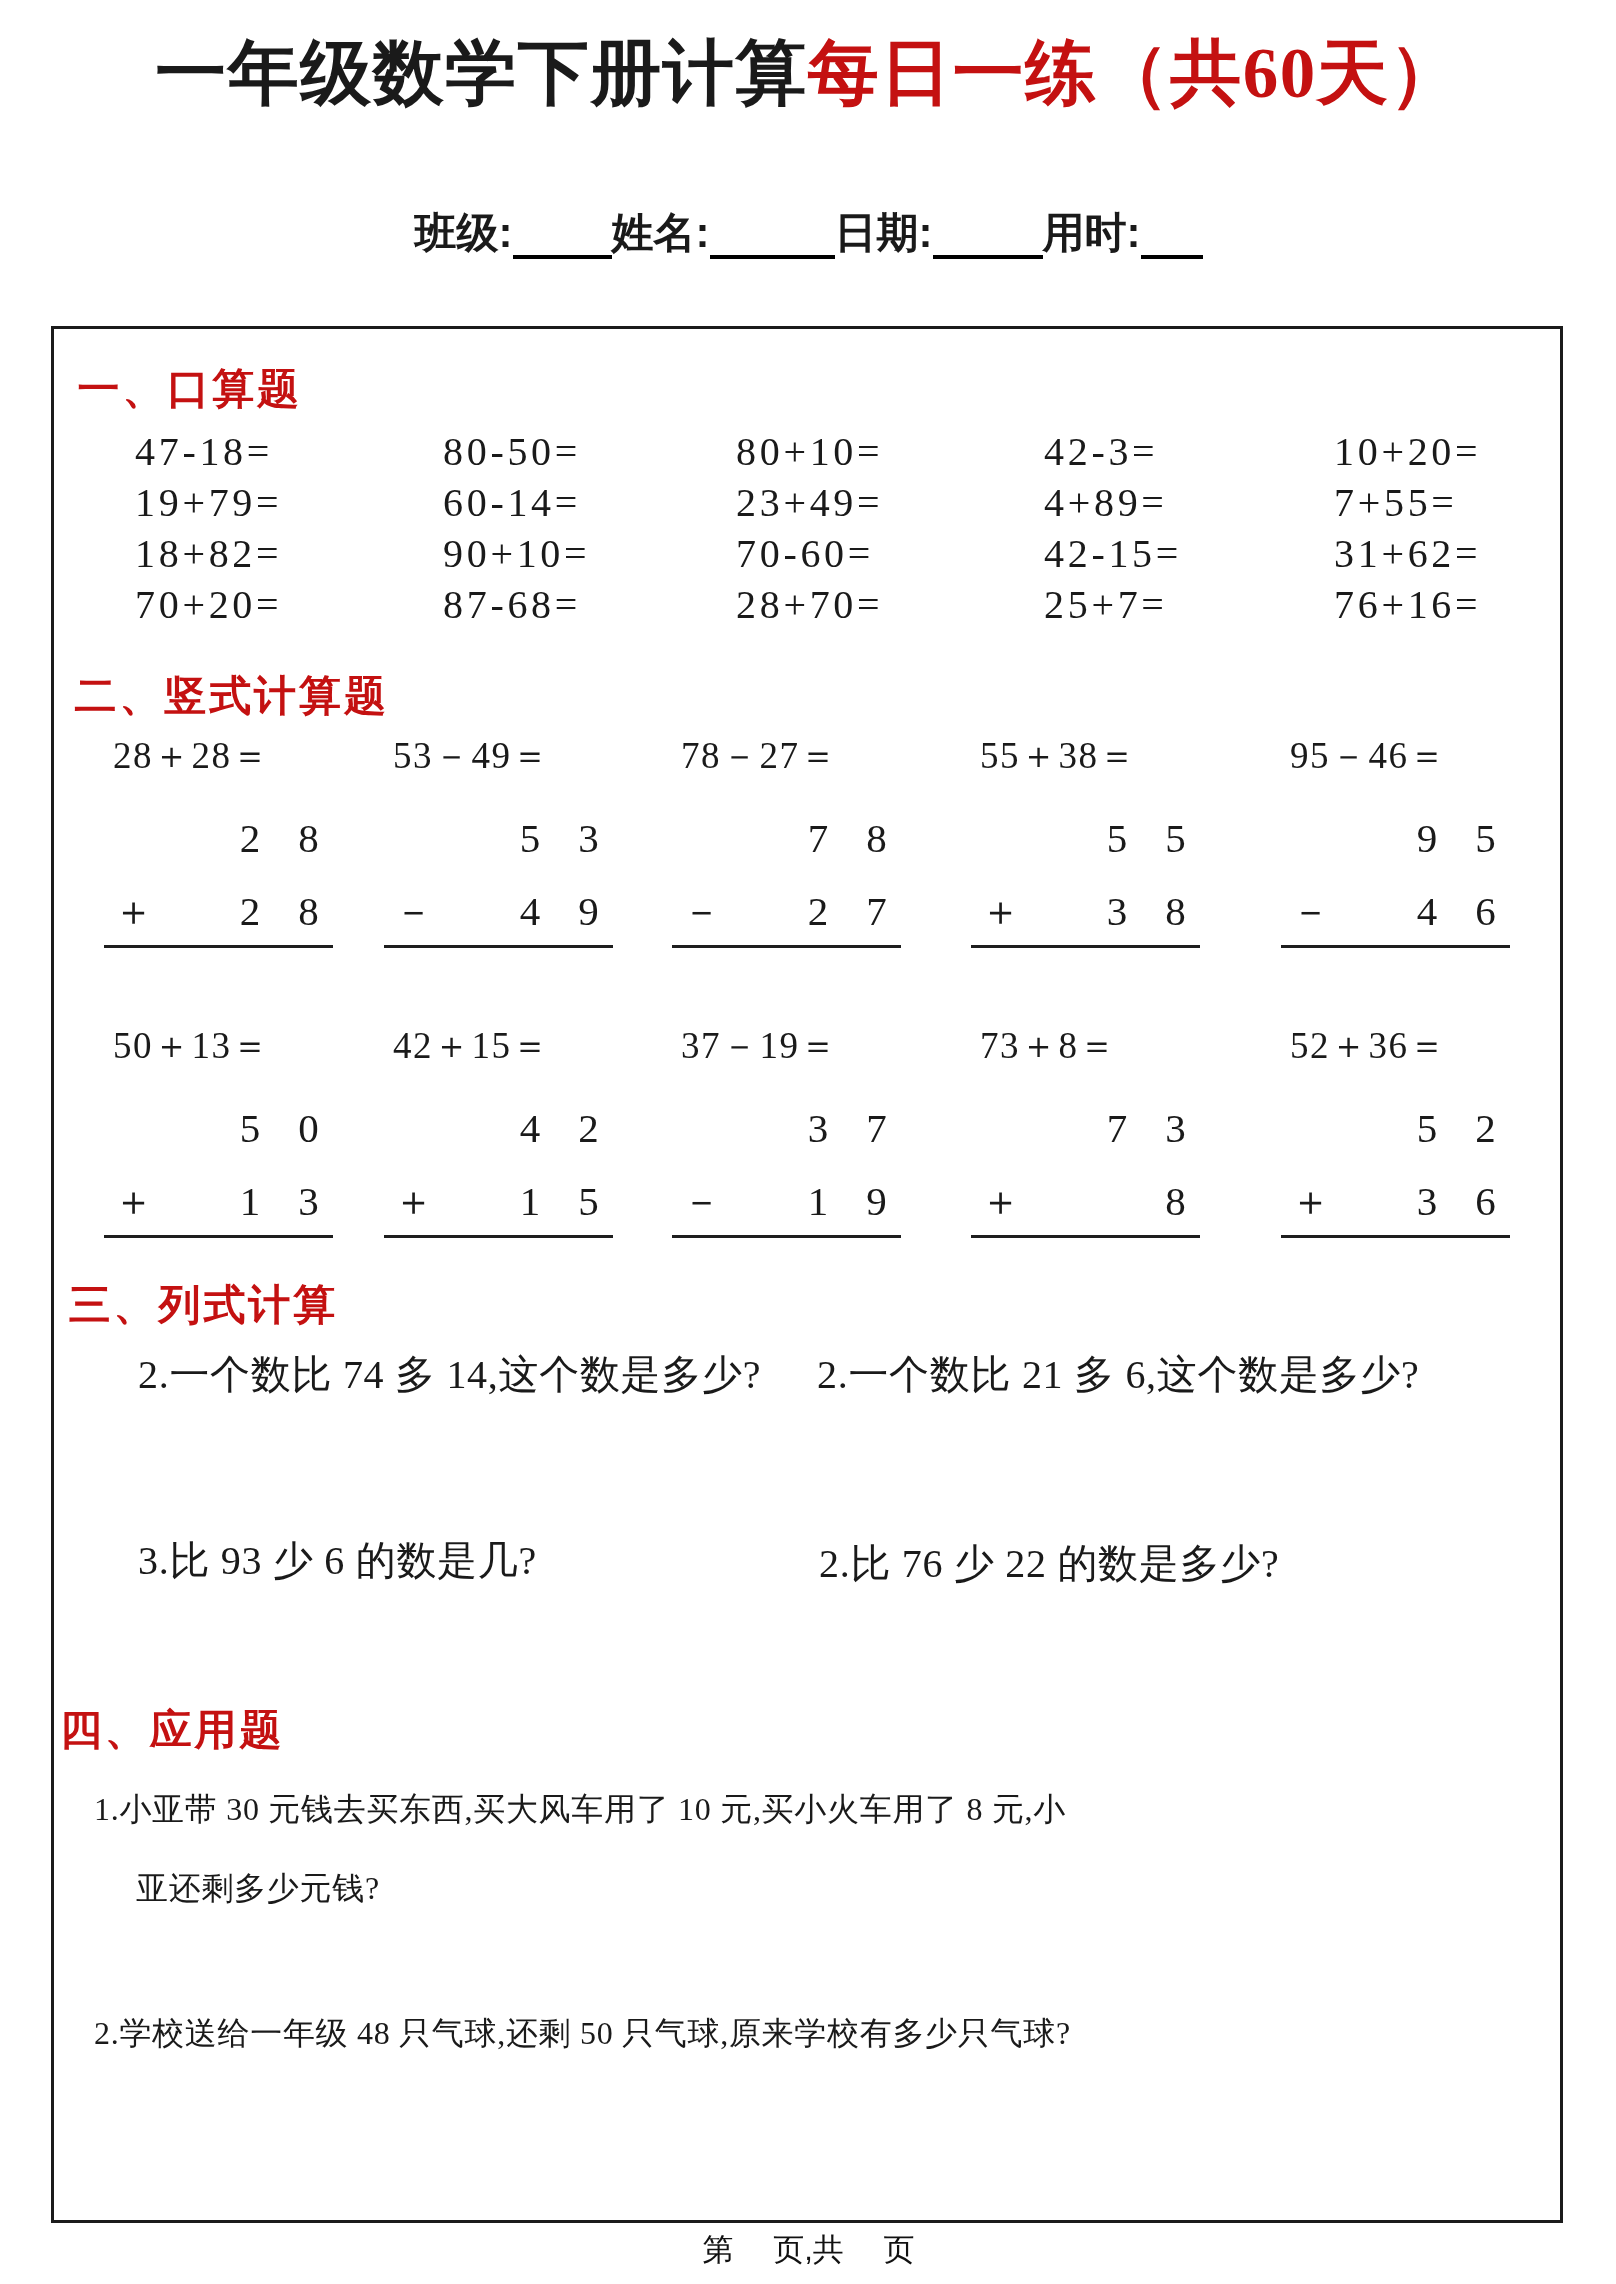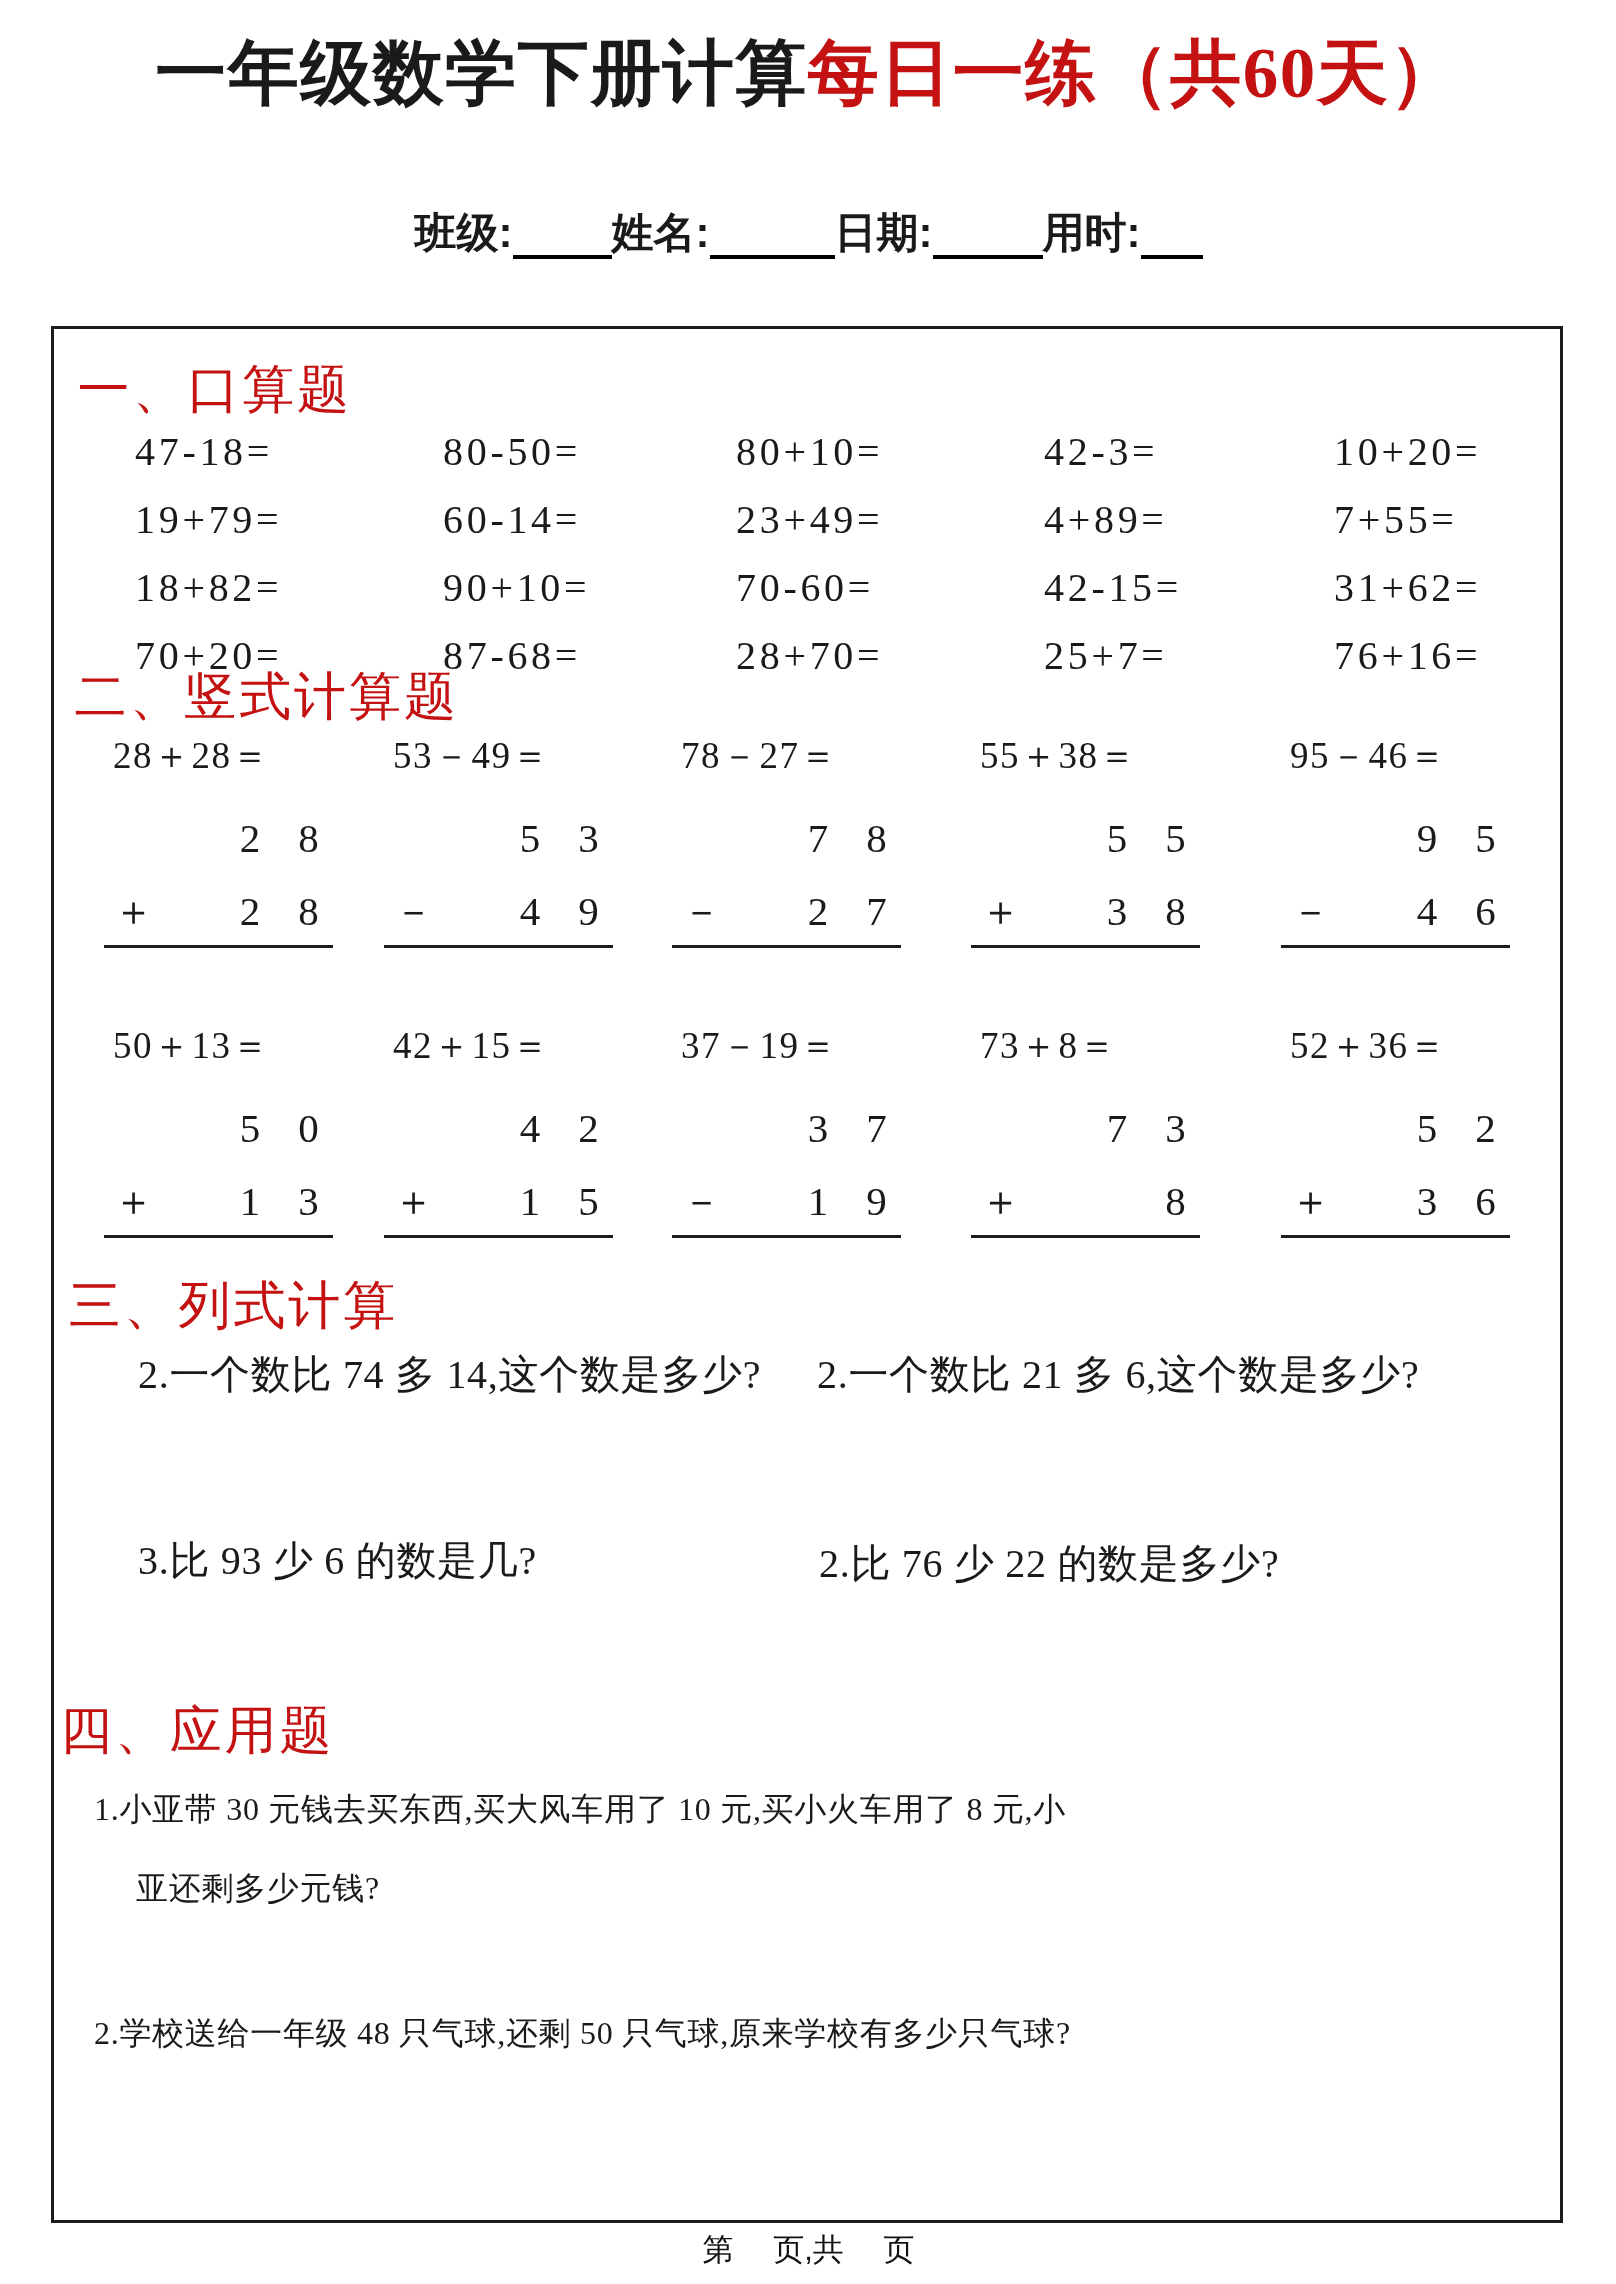--- a/index.html
+++ b/index.html
@@ -25,32 +25,32 @@
   }
   .info-field { display:flex; align-items:flex-end; }
   .blank { display:inline-block; border-bottom:4.4px solid #000; height:48px; }
   .w135{width:99px}.w170{width:125px}.w150{width:110px}.w85{width:62px}
   
   .sheet-box {
     position:absolute; left:51px; top:326px; width:1512px; height:1897px;
     border:3.7px solid #1b1b1b; box-sizing:border-box;
   }
   .sec-heading {
-    position:absolute; color:var(--accent); font-weight:normal;
-    font-size:52px; line-height:45px; letter-spacing:2.9px; white-space:nowrap;
+    position:absolute; color:var(--accent); font-weight:bold;
+    font-size:42px; line-height:45px; letter-spacing:2.9px; white-space:nowrap;
   }
   .h-oral { left:23.5px;  top:38px;  }
   .h-vert { left:20.5px;  top:345px; }
   .h-expr { left:14.7px;  top:954px;}
   .h-word { left:5.9px;   top:1379px;}
   
   .oral-grid {
     position:absolute; left:81px; top:103px; width:1379px;
     display:grid; grid-template-columns:308px 293px 308px 290px 1fr;
-    row-gap:28px; font-size:40px; line-height:40px; letter-spacing:3.7px;
+    row-gap:11px; font-size:40px; line-height:40px; letter-spacing:3.7px;
     white-space:nowrap;
   }
   
   .vgroup {
     position:absolute; left:59px; width:1438px;
     display:grid; grid-template-columns:271px 279px 290px 301px 1fr;gap:9px;
   }
   .vg1 { top:403px; } .vg2 { top:693px; }
   .vp { position:relative; width:229px; white-space:nowrap; }
   .vp-eq  { height:84px; font-size:37px; line-height:47px; letter-spacing:1.5px; }

